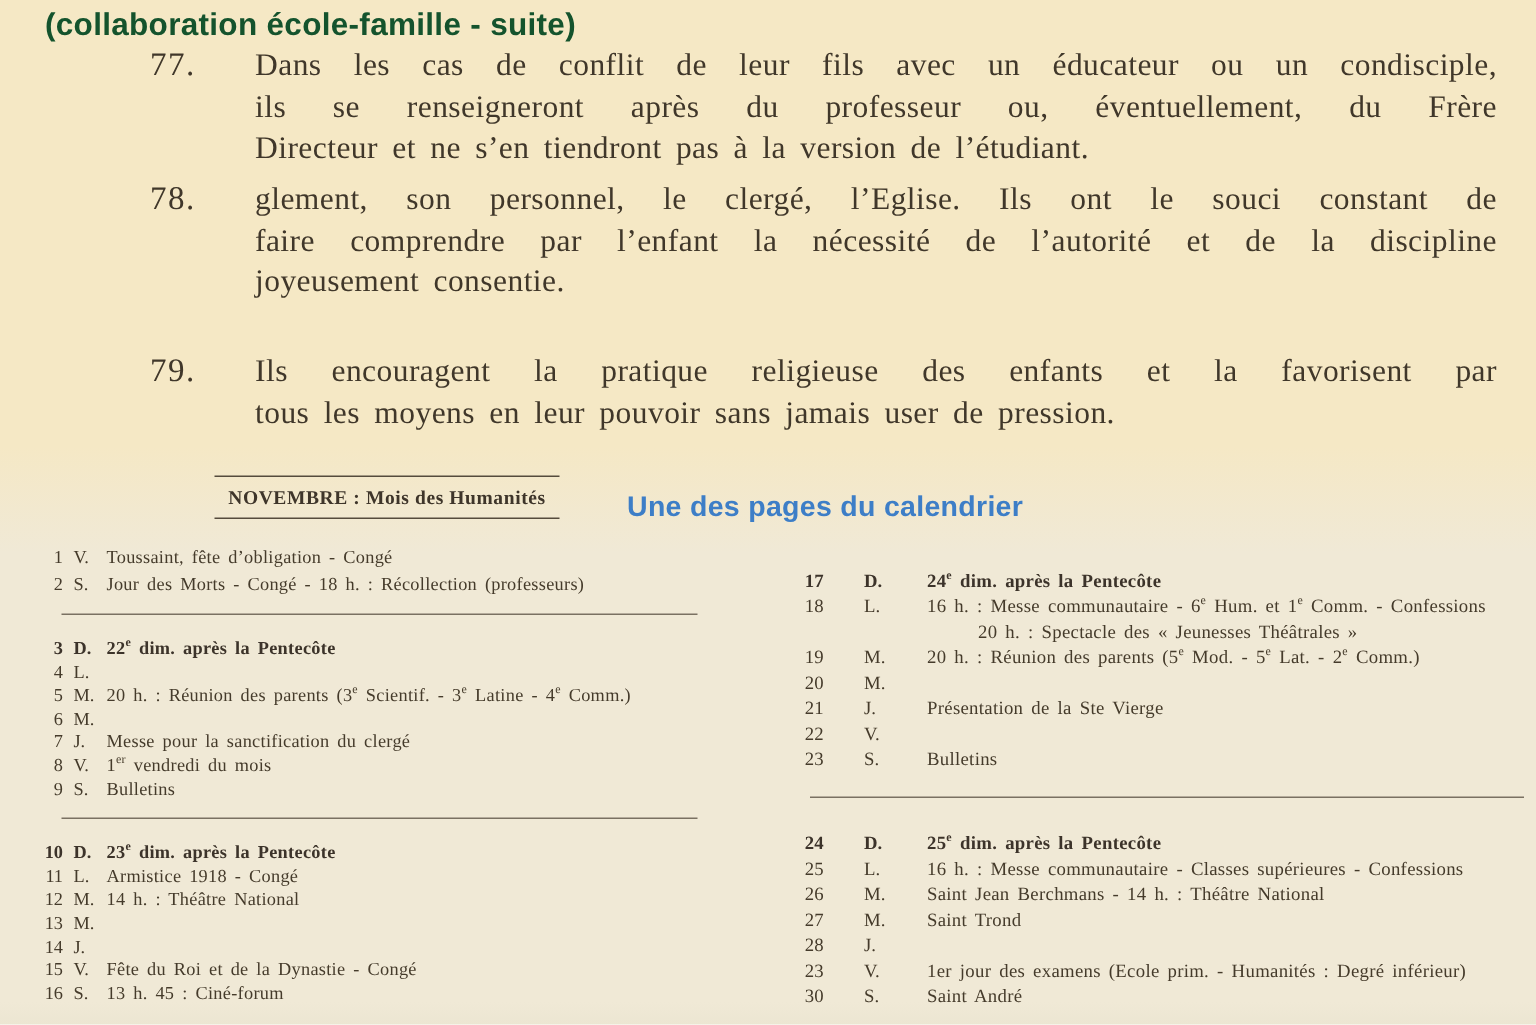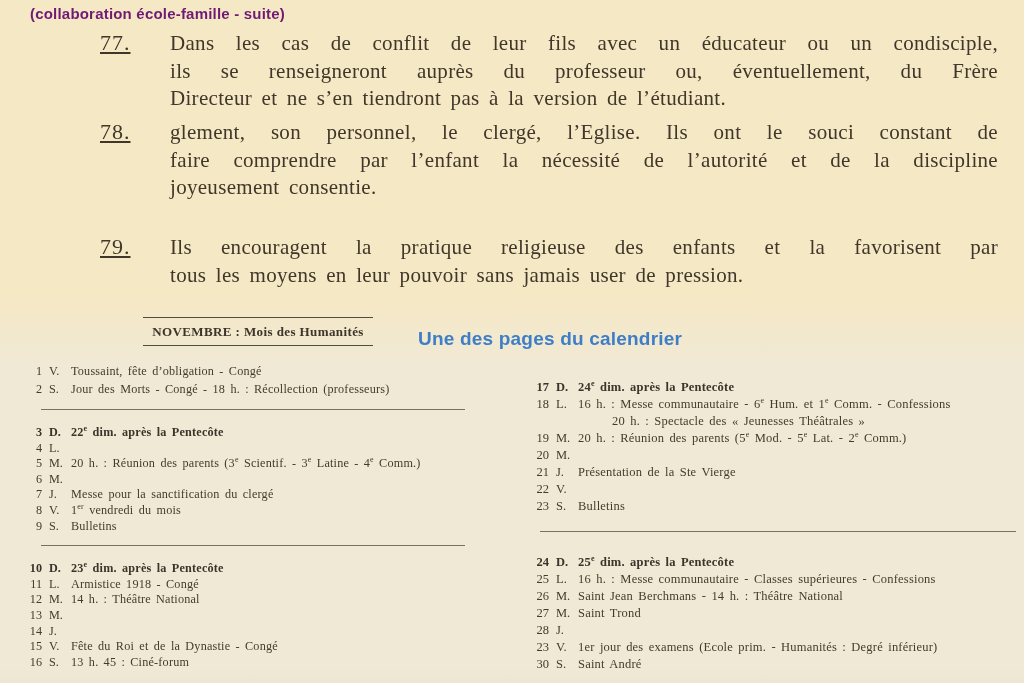--- a/index.html
+++ b/index.html
@@ -6,24 +6,24 @@
   body{
     width:1024px;height:683px;position:relative;overflow:hidden;
     background:linear-gradient(180deg,#f5e8c5 0px,#f5e8c5 298px,#f0e9d6 368px,#f0e9d6 668px,#ece6d2 683px);
     font-family:"Liberation Serif","DejaVu Serif",serif;
     color:#40372a;
   }
   
   .blue-note{
     position:absolute;left:30px;top:5px;
     font-family:"Liberation Sans","DejaVu Sans",sans-serif;
-    font-weight:bold;font-size:15px;color:#701a75;letter-spacing:.2px;
+    font-weight:bold;font-size:21px;color:#14532d;letter-spacing:.2px;
   }
   .para{position:absolute;left:100px;width:898px;display:flex;}
-  .para .num{width:46px;font-size:22px;letter-spacing:1px;flex:0 0 46px;text-decoration:underline;}
+  .para .num{width:46px;font-size:22px;letter-spacing:1px;flex:0 0 46px;}
   .para .ptext{flex:1;font-size:21px;line-height:27.5px;letter-spacing:.3px;word-spacing:4px;margin-left:24px;}
   .pline{text-align:justify;text-align-last:justify;white-space:normal;}
   .pline.last{text-align-last:left;}
   .para77{top:30px;}
   .para78{top:119px;}
   .para79{top:234px;}
   
   .month-header{
     position:absolute;left:143px;top:317px;width:230px;
     border-top:1.5px solid #554b3c;border-bottom:1.5px solid #554b3c;
@@ -34,40 +34,40 @@
     position:absolute;left:418px;top:328px;
     font-family:"Liberation Sans","DejaVu Sans",sans-serif;
     font-weight:bold;font-size:19px;color:#3d7ec7;letter-spacing:.2px;
   }
   .col{position:absolute;color:#453b2b;}
   .col-left{left:25px;top:362px;width:450px;}
   .col-right{left:532px;top:379px;width:486px;}
   .row{display:flex;align-items:baseline;}
   .col-left .row{font-size:12.2px;line-height:15.6px;}
   .col-left .group:first-child .row{line-height:18px;}
-  .col-right .row{font-size:12.5px;line-height:17px;}
+  .col-right .row{font-size:12.5px;line-height:17px;gap:20px;}
   .row .day{width:17px;flex:0 0 17px;text-align:right;margin-right:7px;}
   .row .code{width:22px;flex:0 0 22px;}
   .row .etext{flex:1;letter-spacing:.2px;word-spacing:2px;}
   .row.bold{font-weight:bold;color:#3c332a;}
   .row.indent .etext{padding-left:34px;}
   .etext sup{font-size:8px;line-height:0;vertical-align:super;}
   .col-left .sep{border-top:1px solid #7a7162;margin:11px 10px 15px 16px;}
   .col-right .sep{border-top:1px solid #7a7162;margin:16px 2px 22px 8px;}
 </style>
 </head>
 <body>
 
 <div class="blue-note">(collaboration école-famille - suite)</div>
 
 <div class="para para77">
   <div class="num">77.</div>
   <div class="ptext">
       <div class="pline">Dans les cas de conflit de leur fils avec un éducateur ou un condisciple,</div>
-      <div class="pline">ils se renseigneront auprès du professeur ou, éventuellement, du Frère</div>
+      <div class="pline">ils se renseigneront après du professeur ou, éventuellement, du Frère</div>
       <div class="pline last">Directeur et ne s’en tiendront pas à la version de l’étudiant.</div>
     </div>
 </div>
 
 <div class="para para78">
   <div class="num">78.</div>
   <div class="ptext">
       <div class="pline">glement, son personnel, le clergé, l’Eglise. Ils ont le souci constant de</div>
       <div class="pline">faire comprendre par l’enfant la nécessité de l’autorité et de la discipline</div>
       <div class="pline last">joyeusement consentie.</div>

